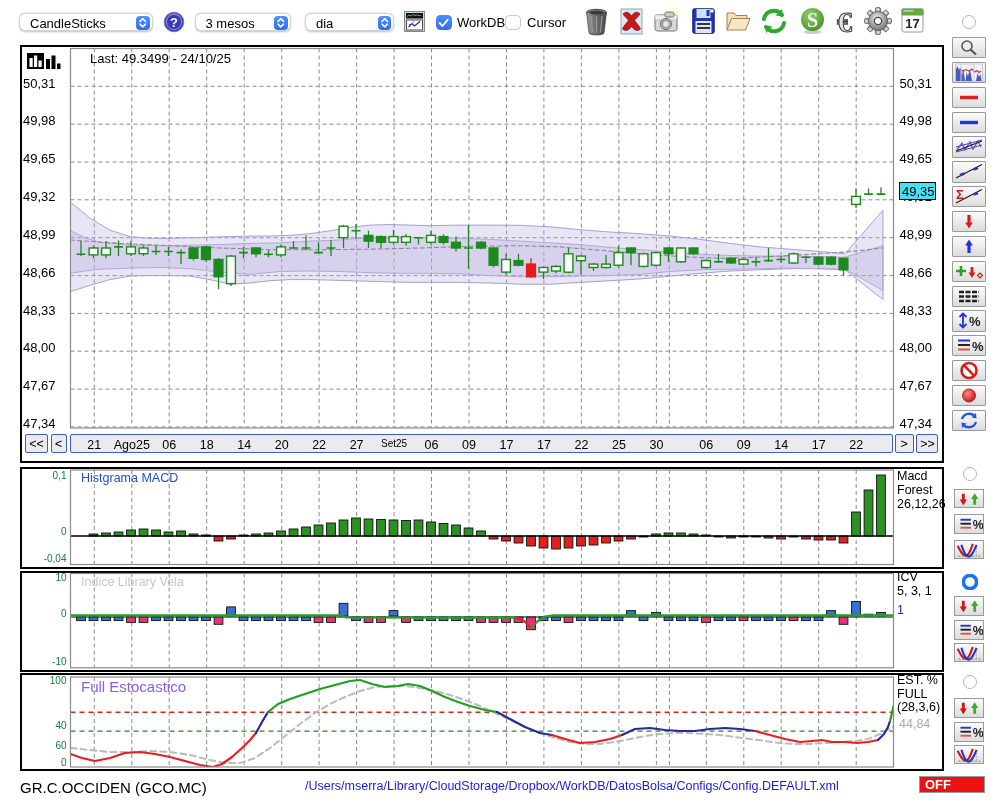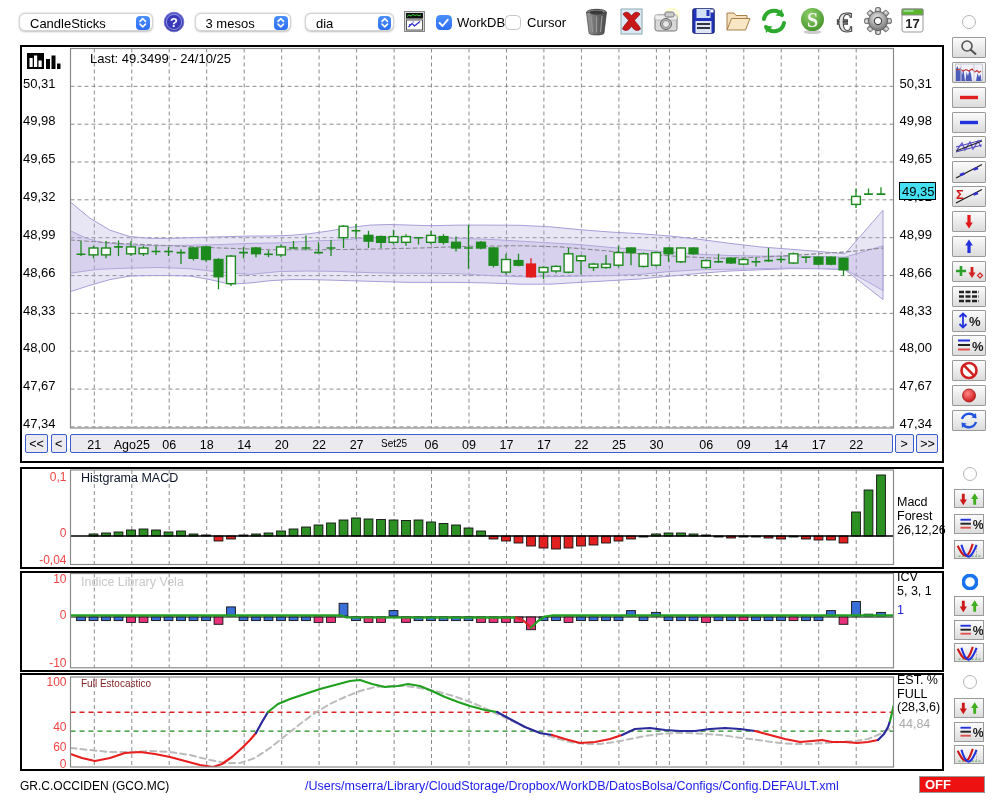--- a/index.html
+++ b/index.html
@@ -1,18 +1,18 @@
 <!DOCTYPE html>
 <html><head><meta charset="utf-8"><style>
 *{margin:0;padding:0;box-sizing:border-box}
 body{width:1000px;height:800px;background:#fff;font-family:"Liberation Sans",sans-serif;position:relative;overflow:hidden}
 .abs{position:absolute}
 .panel{position:absolute;border:2px solid #000;background:#fff}
 .lbl{position:absolute;font-size:13px;color:#000;white-space:nowrap}
-.lb2{position:absolute;font-size:12px;color:#ef4444;white-space:nowrap}
+.lb2{position:absolute;font-size:10px;color:#15803d;white-space:nowrap}
 .rt{text-align:right}
 .popup{position:absolute;height:18px;background:#fff;border:1px solid #d4d4d4;border-radius:6px;box-shadow:0 0.5px 2px rgba(0,0,0,0.25);font-size:13px;color:#000}
 .popup span{position:absolute;left:10px;top:1.5px}
 .chev{position:absolute;right:2px;top:2px;width:13.5px;height:13.5px;border-radius:4px;background:linear-gradient(#4a90ff,#2e6ef2)}
 .cb{position:absolute;width:15.5px;height:15.5px;border-radius:4.5px}
 .navbtn{position:absolute;border:1.5px solid #3a5cd0;background:#eaeaef;border-radius:2px;font-size:12.5px;text-align:center;color:#000}
 .sbtn{position:absolute;left:952px;width:34px;height:21.3px;border:1px solid #9a9a9a;background:linear-gradient(#fbfbfb,#dcdcdc);border-radius:1px}
 .gbtn{position:absolute;left:953.5px;width:30px;height:19.5px;border:1px solid #9a9a9a;background:linear-gradient(#fbfbfb,#dcdcdc)}
 .radio{position:absolute;width:14px;height:14px;border-radius:50%;border:1.5px solid #b5b5b5;background:#fff}
 </style></head><body>
@@ -615,33 +615,33 @@
 <div class="lbl" style="left:686.3px;top:437.5px;width:40px;text-align:center;font-size:12.5px">06</div>
 <div class="lbl" style="left:723.8px;top:437.5px;width:40px;text-align:center;font-size:12.5px">09</div>
 <div class="lbl" style="left:761.2px;top:437.5px;width:40px;text-align:center;font-size:12.5px">14</div>
 <div class="lbl" style="left:798.7px;top:437.5px;width:40px;text-align:center;font-size:12.5px">17</div>
 <div class="lbl" style="left:836.2px;top:437.5px;width:40px;text-align:center;font-size:12.5px">22</div>
 <div class="navbtn" style="left:894.7px;top:434.2px;width:19px;height:19px;padding-top:1.5px">&gt;</div>
 <div class="navbtn" style="left:916.4px;top:434.2px;width:22.1px;height:19px;padding-top:1.5px">&gt;&gt;</div>
 <div class="lb2 rt" style="left:30px;top:470.3px;width:36.5px">0,1</div>
 <div class="lb2 rt" style="left:30px;top:525.8px;width:36.5px">0</div>
 <div class="lb2 rt" style="left:30px;top:552.8px;width:36.5px">-0,04</div>
-<div class="lbl" style="left:81px;top:471px;color:#0f172a;font-size:12.5px">Histgrama MACD</div>
-<div class="lbl" style="left:897px;top:495px;line-height:14px;font-size:12.5px">Macd<br>Forest<br>26,12,26</div>
+<div class="lbl" style="left:81px;top:471px;color:#1d4ed8;font-size:12.5px">Histgrama MACD</div>
+<div class="lbl" style="left:897px;top:469px;line-height:14px;font-size:12.5px">Macd<br>Forest<br>26,12,26</div>
 <div class="lb2 rt" style="left:30px;top:572px;width:36.5px">10</div>
 <div class="lb2 rt" style="left:30px;top:608.3px;width:36.5px">0</div>
 <div class="lb2 rt" style="left:30px;top:655.5px;width:36.5px">-10</div>
 <div class="lbl" style="left:81px;top:575px;color:#c8c8c8;font-size:12.5px">Indice Library Vela</div>
 <div class="lbl" style="left:897px;top:569.5px;line-height:14px;font-size:12.5px">ICV<br>5, 3, 1</div>
 <div class="lbl" style="left:897px;top:603px;color:#2222dd;font-size:12.5px">1</div>
 <div class="lb2 rt" style="left:30px;top:675.3px;width:36.5px">100</div>
 <div class="lb2 rt" style="left:30px;top:740px;width:36.5px">60</div>
 <div class="lb2 rt" style="left:30px;top:720px;width:36.5px">40</div>
 <div class="lb2 rt" style="left:30px;top:757.3px;width:36.5px">0</div>
-<div class="lbl" style="left:81px;top:678px;color:#7f1d1d;font-size:10px">Full Estocastico</div>
+<div class="lbl" style="left:81px;top:678px;color:#8b5cf6;font-size:15px">Full Estocastico</div>
 <div class="lbl" style="left:897px;top:674px;line-height:13.5px;font-size:12.5px">EST. %<br>FULL<br>(28,3,6)</div>
 <div class="lbl" style="left:899px;top:716.5px;color:#aaa;font-size:12.5px">44,84</div>
 <div class="sbtn" style="top:37px"><svg width="32" height="19" viewBox="0 0 32 19">
       <circle cx="14" cy="8" r="5" fill="#eee" stroke="#555" stroke-width="1.6"></circle>
       <line x1="17.5" y1="11.5" x2="23" y2="16.5" stroke="#555" stroke-width="2.2"></line>
     </svg></div>
 <div class="sbtn" style="top:61.85px"><svg width="32" height="19" viewBox="0 0 32 19">
       <rect x="2.5" y="1" width="27" height="17" fill="#f2f2fa" stroke="#aab" stroke-width="0.6"></rect>
       <path d="M3 18 L3 6 L4.5 3 L6 8 L7.5 4 L9 12 L10.5 6 L12 18 Z" fill="#4a5cb8"></path>
       <path d="M12.5 18 L13.5 9 L15 13 L16.5 7 L18 11 L19 18 Z" fill="#4a5cb8"></path>
@@ -759,14 +759,14 @@
       <path d="M5 9.2 h11" stroke="#222" stroke-width="2"></path>
       <path d="M5 13.4 h11" stroke="#e05050" stroke-width="2"></path>
       <text x="18" y="15" font-size="13" font-weight="bold" fill="#222" font-family="Liberation Sans">%</text>
     </svg></div>
 <div class="gbtn" style="top:744.5px"><svg width="28" height="18" viewBox="0 0 28 19">
       <path d="M3 16 h24" stroke="#2a8a2a" stroke-width="0.8" stroke-dasharray="2 1.5"></path>
       <path d="M22 15 v-11" stroke="#888" stroke-width="0.7" stroke-dasharray="1.5 1.5"></path>
       <path d="M2 5 C6 13 9 17 12 15 C15 13 16 8 18 3" stroke="#cc1818" stroke-width="2.2" fill="none"></path>
       <path d="M6 4 C9 14 12 18 15 16 C18 14 20 9 22 4" stroke="#2233dd" stroke-width="2.2" fill="none"></path>
     </svg></div>
-<div class="lbl" style="left:20px;top:779px;font-size:12px">GR.C.OCCIDEN (GCO.MC)</div>
+<div class="lbl" style="left:20px;top:779px;font-size:15px">GR.C.OCCIDEN (GCO.MC)</div>
 <div class="lbl" style="left:305px;top:779px;font-size:12.5px;color:#1a1aee">/Users/mserra/Library/CloudStorage/Dropbox/WorkDB/DatosBolsa/Configs/Config.DEFAULT.xml</div>
 <div class="abs" style="left:919px;top:775.5px;width:66px;height:17px;background:#ee1111;border:1.5px solid #999;color:#fff;font-weight:bold;font-size:13px;padding:0 0 0 5px">OFF</div>
 </body></html>

